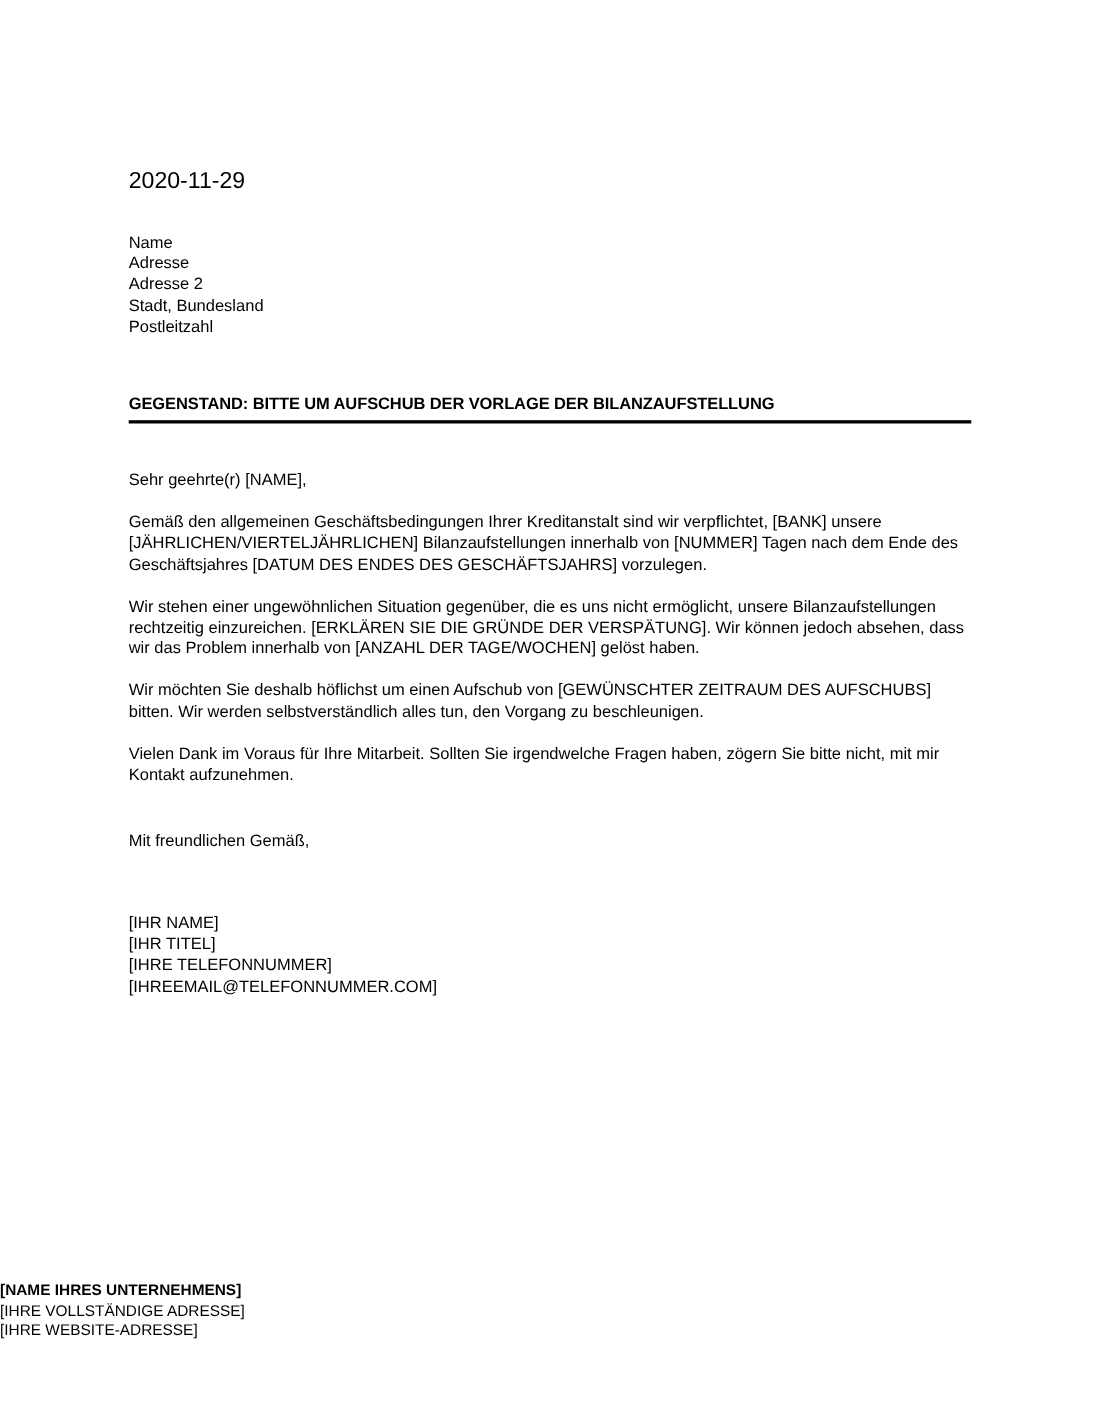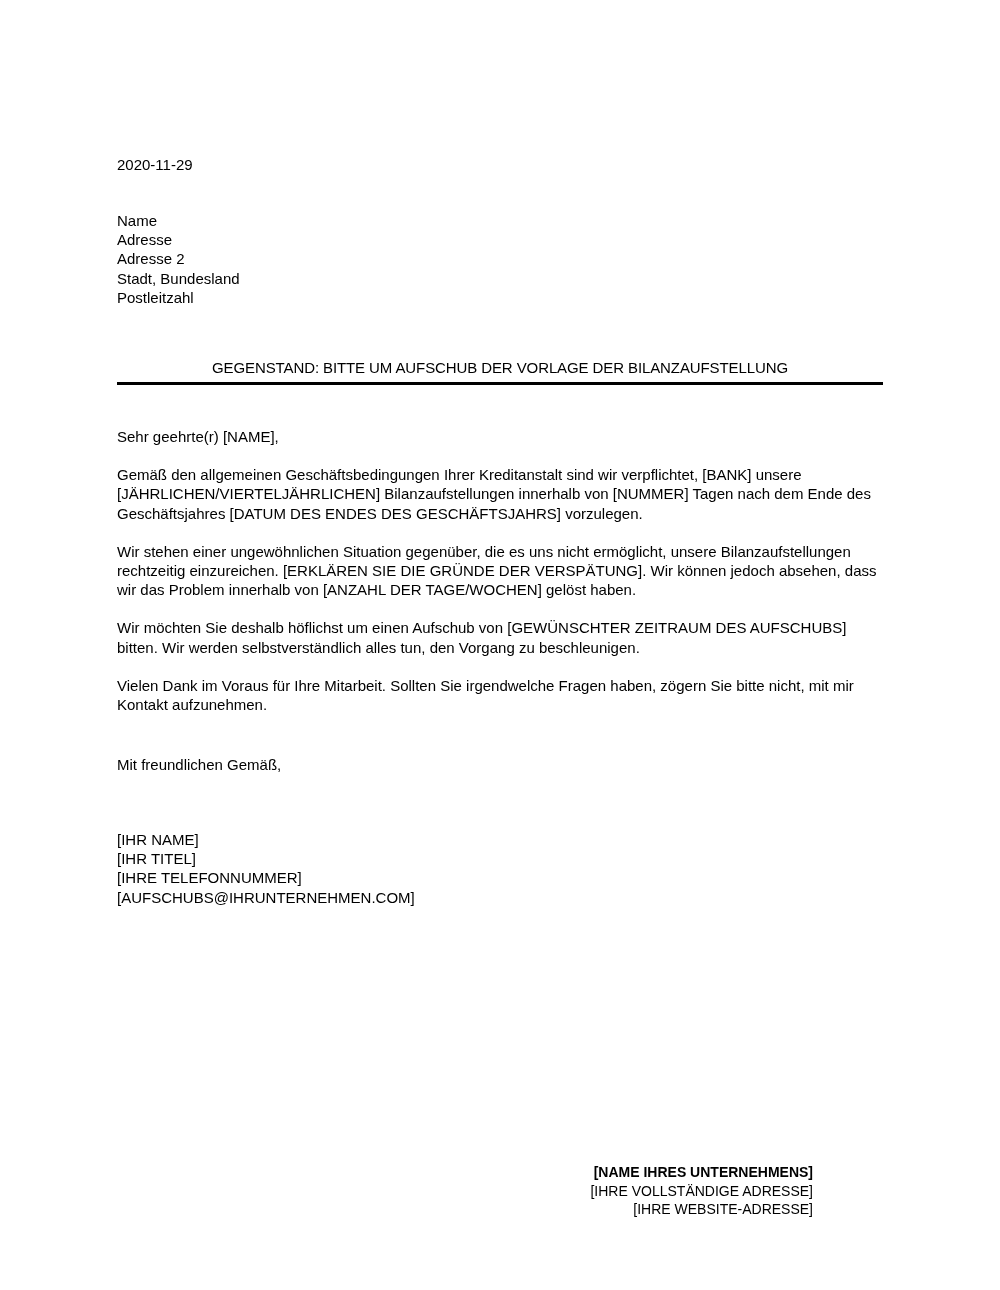--- a/index.html
+++ b/index.html
@@ -25,21 +25,21 @@
     position: absolute;
     left: 117px;
     top: 0;
     width: 766px;
   }
 
   .letter-date {
     position: absolute;
     left: 0;
     top: 155px;
-    font-size: 15px;
+    font-size: 21px;
     line-height: 19px;
     white-space: nowrap;
   }
 
   .address-block {
     position: absolute;
     left: 0;
     top: 211px;
     font-size: 15px;
     line-height: 19.2px;
@@ -50,24 +50,23 @@
 
   .subject-wrap {
     position: absolute;
     left: 0;
     top: 358px;
     width: 766px;
   }
   .subject-line {
     font-size: 15px;
     line-height: 19px;
-    font-weight: normal;
+    font-weight: bold;
     letter-spacing: -0.1px;
     white-space: nowrap;
-    text-align: center;
   }
   .subject-rule {
     margin-top: 5px;
     width: 766px;
     height: 3px;
     background: #000000;
   }
 
   .body-block {
     position: absolute;
@@ -103,21 +102,21 @@
   }
   .signature-line {
     white-space: nowrap;
   }
 
   .footer {
     position: absolute;
     left: 0;
     top: 1163px;
     width: 813px;
-    text-align: right;
+    text-align: left;
     font-size: 14px;
     line-height: 18.5px;
   }
   .footer-line {
     white-space: nowrap;
   }
   .footer-line.bold {
     font-weight: bold;
   }
 </style>
@@ -149,21 +148,21 @@
       <p class="para">Wir möchten Sie deshalb höflichst um einen Aufschub von [GEWÜNSCHTER ZEITRAUM DES AUFSCHUBS] bitten. Wir werden selbstverständlich alles tun, den Vorgang zu beschleunigen.</p>
       <p class="para">Vielen Dank im Voraus für Ihre Mitarbeit. Sollten Sie irgendwelche Fragen haben, zögern Sie bitte nicht, mit mir Kontakt aufzunehmen.</p>
     </div>
 
     <div class="closing">Mit freundlichen Gemäß,</div>
 
     <div class="signature-block">
       <div class="signature-line">[IHR NAME]</div>
       <div class="signature-line">[IHR TITEL]</div>
       <div class="signature-line">[IHRE TELEFONNUMMER]</div>
-      <div class="signature-line">[AUFSCHUBS@IHRUNTERNEHMEN.COM]</div>
+      <div class="signature-line">[IHREEMAIL@TELEFONNUMMER.COM]</div>
     </div>
 
   </div>
 
   <div class="footer">
     <div class="footer-line bold">[NAME IHRES UNTERNEHMENS]</div>
     <div class="footer-line">[IHRE VOLLSTÄNDIGE ADRESSE]</div>
     <div class="footer-line">[IHRE WEBSITE-ADRESSE]</div>
   </div>
 </div>

